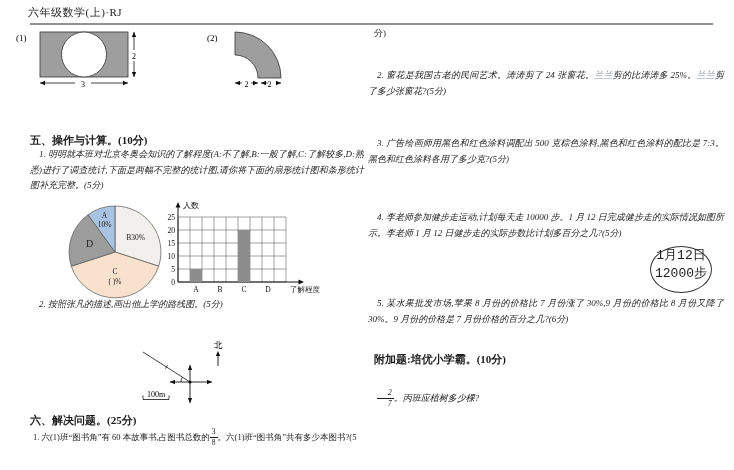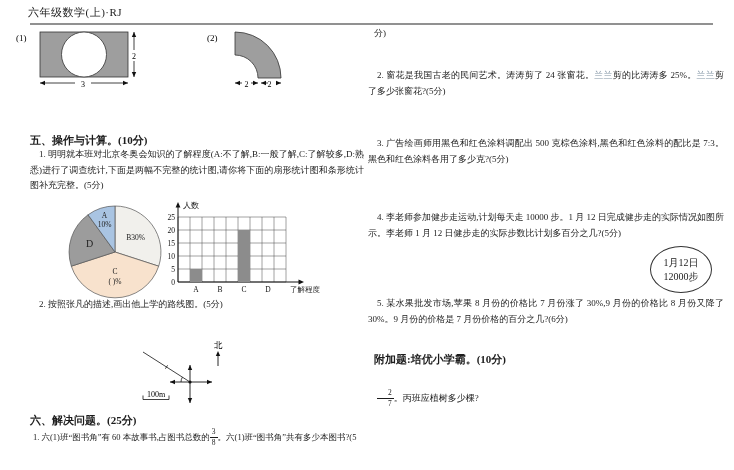--- a/index.html
+++ b/index.html
@@ -5,33 +5,33 @@
   * { margin:0; padding:0; box-sizing:border-box; }
   html,body { background:#ffffff; }
   body {
     width:734px; height:470px;
     font-family:"Liberation Serif","DejaVu Serif",serif;
     color:#1c1c1c;
   }
   .page { position:relative; width:734px; height:470px; overflow:hidden; background:#fff; }
   .abs { position:absolute; }
   .para { font-size:9px; line-height:15.5px; text-align:justify; }
-  .indent { text-indent:9px; }
+  .indent { text-indent:9px;font-style:italic; }
   .nowrap { white-space:nowrap; overflow:hidden; }
   .sec-title { font-size:11px; font-weight:bold; }
   .header-title { font-size:11px; letter-spacing:0.5px; }
   .hr { border-top:2px solid #919191; height:0; }
   .hl-name { color:#8496a6; }
   .frac { display:inline-block; vertical-align:-5px; text-align:center; line-height:1; font-size:7.5px; }
   .frac .fnum { display:block; border-bottom:1px solid #1c1c1c; padding:0 2px 1px; }
   .frac .fden { display:block; padding-top:1px; }
   .badge {
     border:1px solid #333; border-radius:50%;
-    display:flex; flex-direction:column; align-items:center; justify-content:center;
-    font-size:10px; line-height:1.35; background:#fff;
+    display:flex; flex-direction:column; align-items:center; 
+    font-size:13px; line-height:1.35; background:#fff;font-family:Liberation Mono, monospace;
   }
   svg { overflow:visible; }
   svg text { font-family:"Liberation Serif","DejaVu Serif",serif; }
 </style>
 </head>
 <body>
 
 <div class="page">
 
   <div class="abs header-title" style="left:28px;top:5px">六年级数学(上)·RJ</div>

